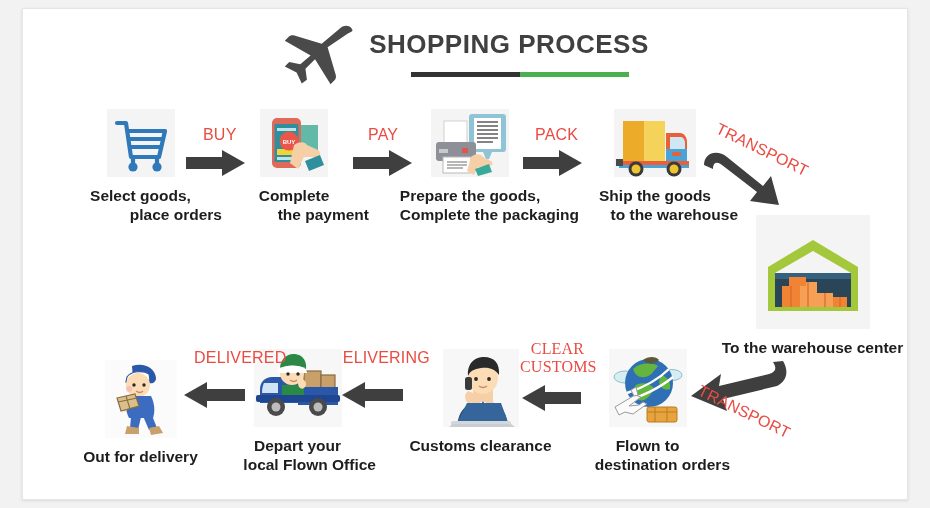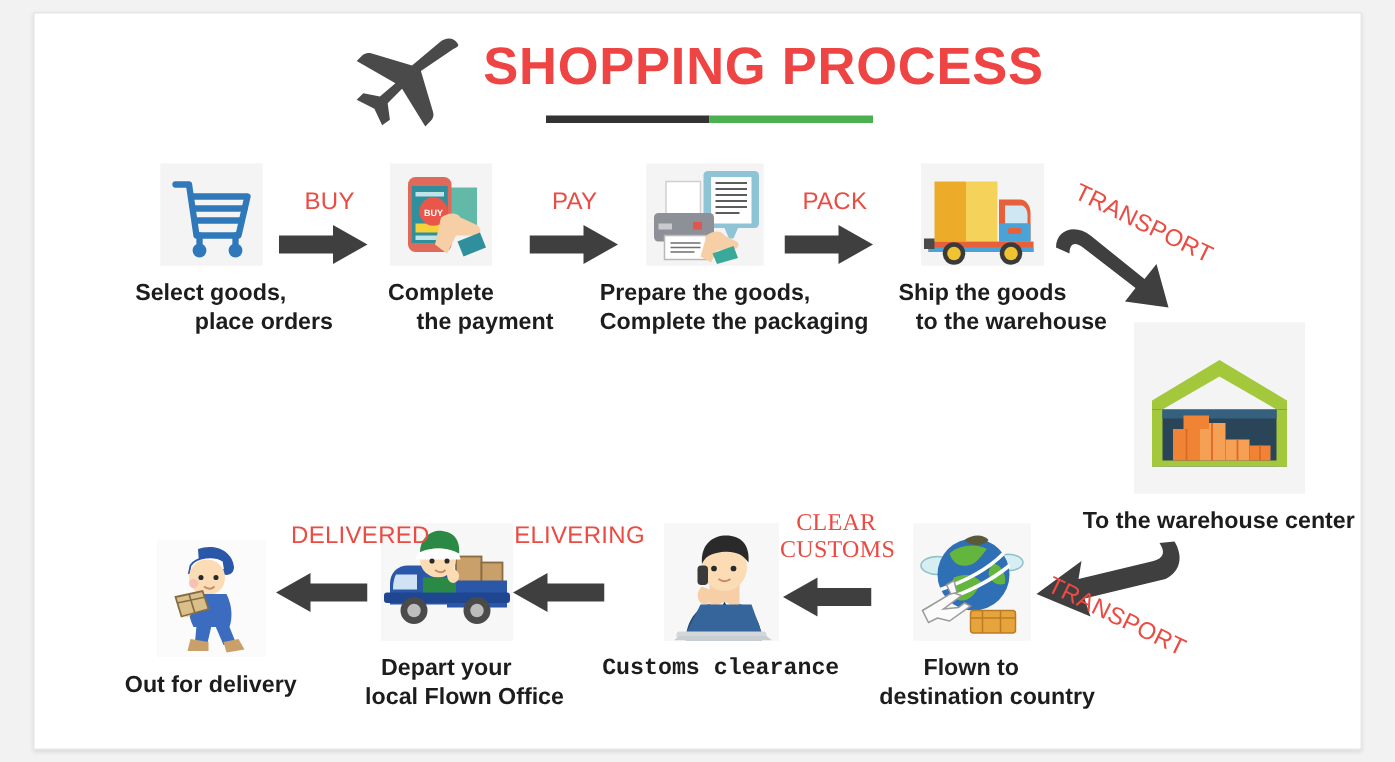--- a/index.html
+++ b/index.html
@@ -24,22 +24,22 @@
   }
 
   
   #header {
     position: absolute; left: 0; top: 14px; width: 100%;
     display: flex; align-items: center; justify-content: center;
   }
   .plane-icon { width: 74px; height: 62px; margin-right: 14px; flex: none; }
   #title-block { position: relative; }
   #title {
-    font-size: 35px; font-weight: bold; letter-spacing: 0.5px;
-    color: #ef4444; line-height: 1;
+    font-size: 26px; font-weight: bold; letter-spacing: 0.5px;
+    color: #404040; line-height: 1;
   }
   #title-rule { display: flex; margin-top: 15px; height: 5px; width: 218px;
                 margin-left: 42px; }
   .rule-left { flex: 1; }
   .rule-right { flex: 1; }
 
   
   .node { position: absolute; text-align: center; }
   .tile {
     background: #f4f4f4;
@@ -234,33 +234,33 @@
           <path d="M6,58 L26,46 L32,48 L20,57 L30,56 L34,53 L38,55 L24,65 L16,63 L10,66 Z"></path>
           <path d="M22,41 L27,38 L29,46 L25,47 Z"></path>
         </g>
         <rect x="38" y="58" width="30" height="15" rx="2" fill="#e8a43c" stroke="#b97c22"></rect>
         <g stroke="#b97c22" stroke-width="1">
             <path d="M38,63 H68 M46,58 V73 M58,58 V73"></path>
           </g>
       </svg>
       <div class="node-label">
         <span>Flown to</span>
-        <span class="l2">destination country</span>
+        <span class="l2">destination orders</span>
       </div>
     </div>
 
     <div class="caption two-line" style="left:497px; top:331px; width:75px;">
       <span>CLEAR</span><br>
       <span>CUSTOMS</span>
     </div>
     <svg class="arrow" style="left:498px; top:375px;" width="60" height="28" viewBox="0 0 60 28">
       <path fill="#3f3f3f" d="M60,8 L24,8 L24,1 L1,14 L24,27 L24,20 L60,20 Z"></path>
     </svg>
 
-    <div class="node" style="left:375px; top:340px; width:165px;font-family:Liberation Mono, monospace;">
+    <div class="node" style="left:375px; top:340px; width:165px;">
       <svg class="tile" width="76" height="78" viewBox="0 0 76 78">
         <rect width="76" height="78" fill="#f7f7f7"></rect>
         <path fill="#2b4a6f" d="M14,78 C15,60 26,52 40,52 C54,52 64,60 65,78 Z"></path>
         <path fill="#f6cfa6" d="M30,40 h20 v15 h-20 Z"></path>
         <ellipse cx="40" cy="29" rx="15" ry="16" fill="#fbdcb4"></ellipse>
         <path fill="#2a2a2a" d="M25,27 C24,13 33,8 41,8 C51,8 57,14 56,26 C52,20 46,18 38,19 C31,20 27,22 25,27 Z"></path>
         <circle cx="33" cy="30" r="1.9" fill="#2a2a2a"></circle>
         <circle cx="46" cy="30" r="1.9" fill="#2a2a2a"></circle>
         <path d="M36,37 q4,3 8,0" stroke="#c98a6a" stroke-width="1.4" fill="none"></path>
         <path fill="#f6cfa6" d="M25,42 C20,46 22,54 27,54 C31,54 32,48 30,44 Z"></path>

